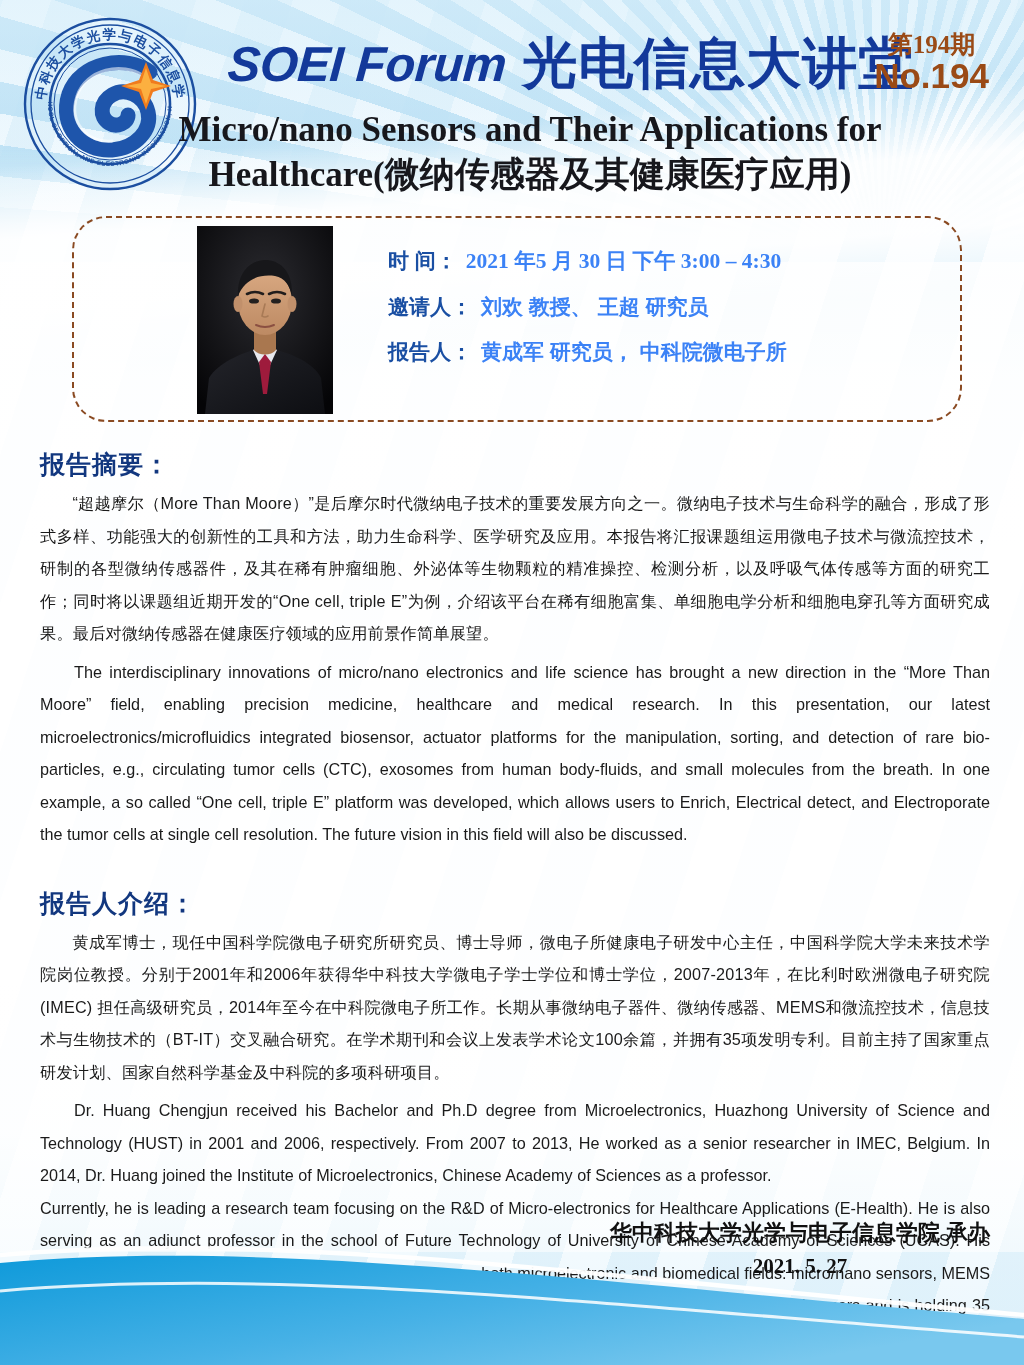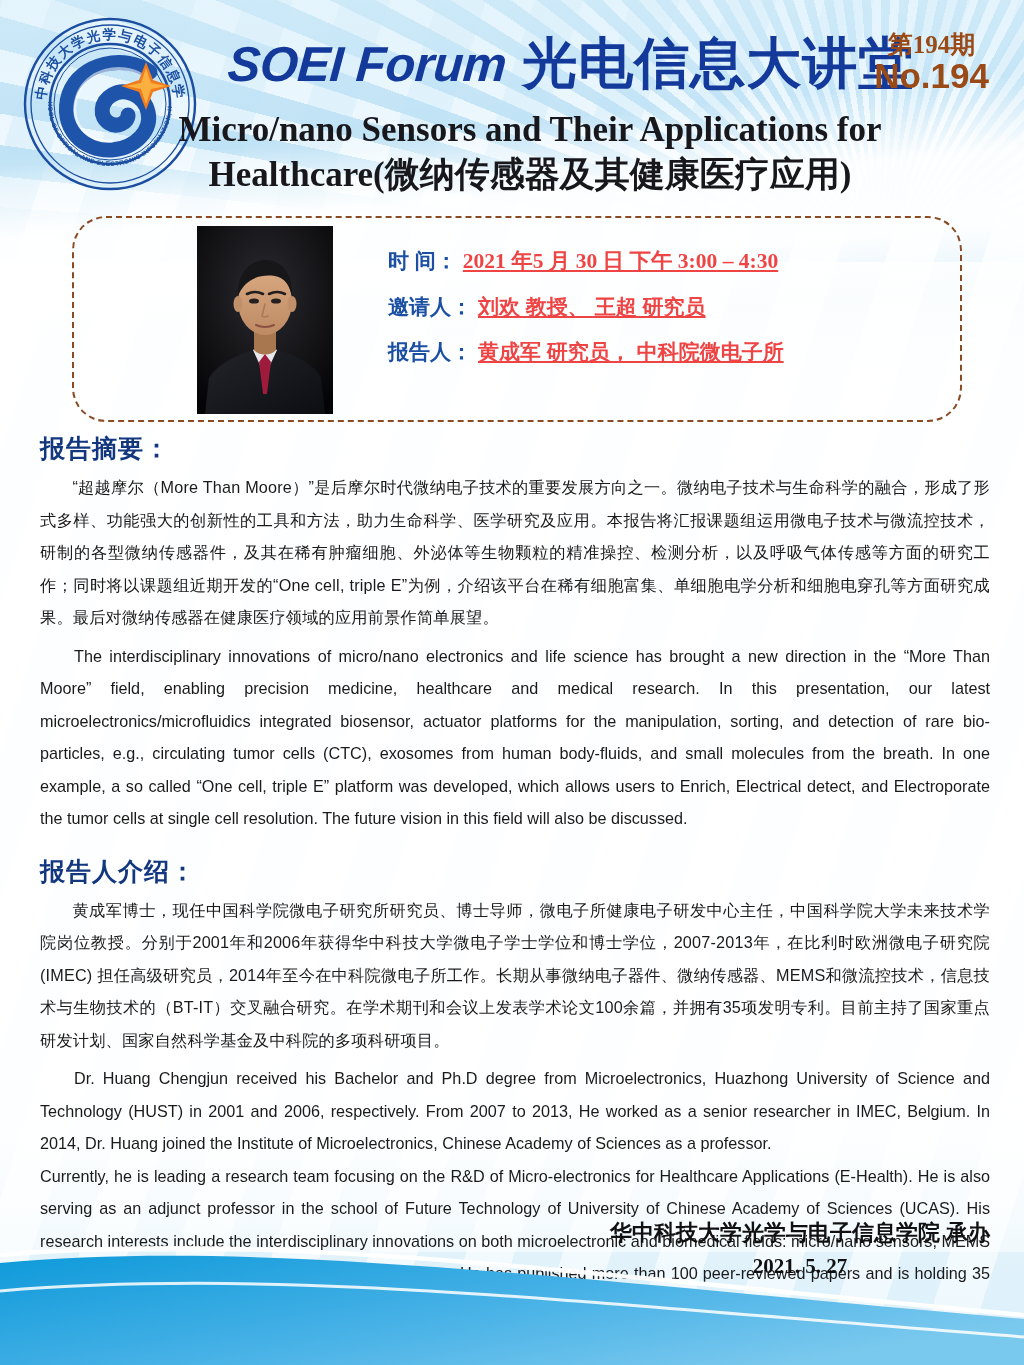--- a/index.html
+++ b/index.html
@@ -109,41 +109,40 @@
     position:absolute;left:197px;top:226px;width:136px;height:188px;
     overflow:hidden;background:#0b0b0d;
   }
   .photo svg{display:block;width:136px;height:188px;}
 
   .details{
     position:absolute;left:388px;top:238px;width:560px;
   }
   .drow{
     display:flex;align-items:baseline;
-    font-size:21px;line-height:45px;white-space:nowrap;
+    font-size:21px;line-height:45px;white-space:nowrap;gap:9px;
   }
   .dlabel{
     color:#1a4fa3;font-weight:bold;
     font-family:"Liberation Sans","DejaVu Sans",sans-serif;
     letter-spacing:0px;
   }
   .dvalue{
-    color:#ef4444;font-weight:bold;margin-left:6px;
+    color:#3b82f6;font-weight:bold;
     font-family:"Liberation Serif","DejaVu Serif",serif;
     font-size:21.5px;
-    text-decoration:underline;
   }
   .dvalue.cn{font-family:"Liberation Sans","DejaVu Sans",sans-serif;font-size:21px;}
 
   
   .content{position:absolute;left:40px;top:432px;width:950px;}
   .sec-head{
     color:#12377f;font-weight:bold;font-size:25px;
     font-family:"Liberation Sans","DejaVu Sans",sans-serif;
-    margin:0 0 6px 0;letter-spacing:1px;
+    margin:16px 0 6px 0;letter-spacing:1px;
   }
   p.para{
     margin:0;
     color:#1a1a1a;
     font-family:"Liberation Sans","DejaVu Sans",sans-serif;
     font-size:16.2px;
     line-height:32.5px;
     text-align:justify;
     text-justify:inter-word;
   }

